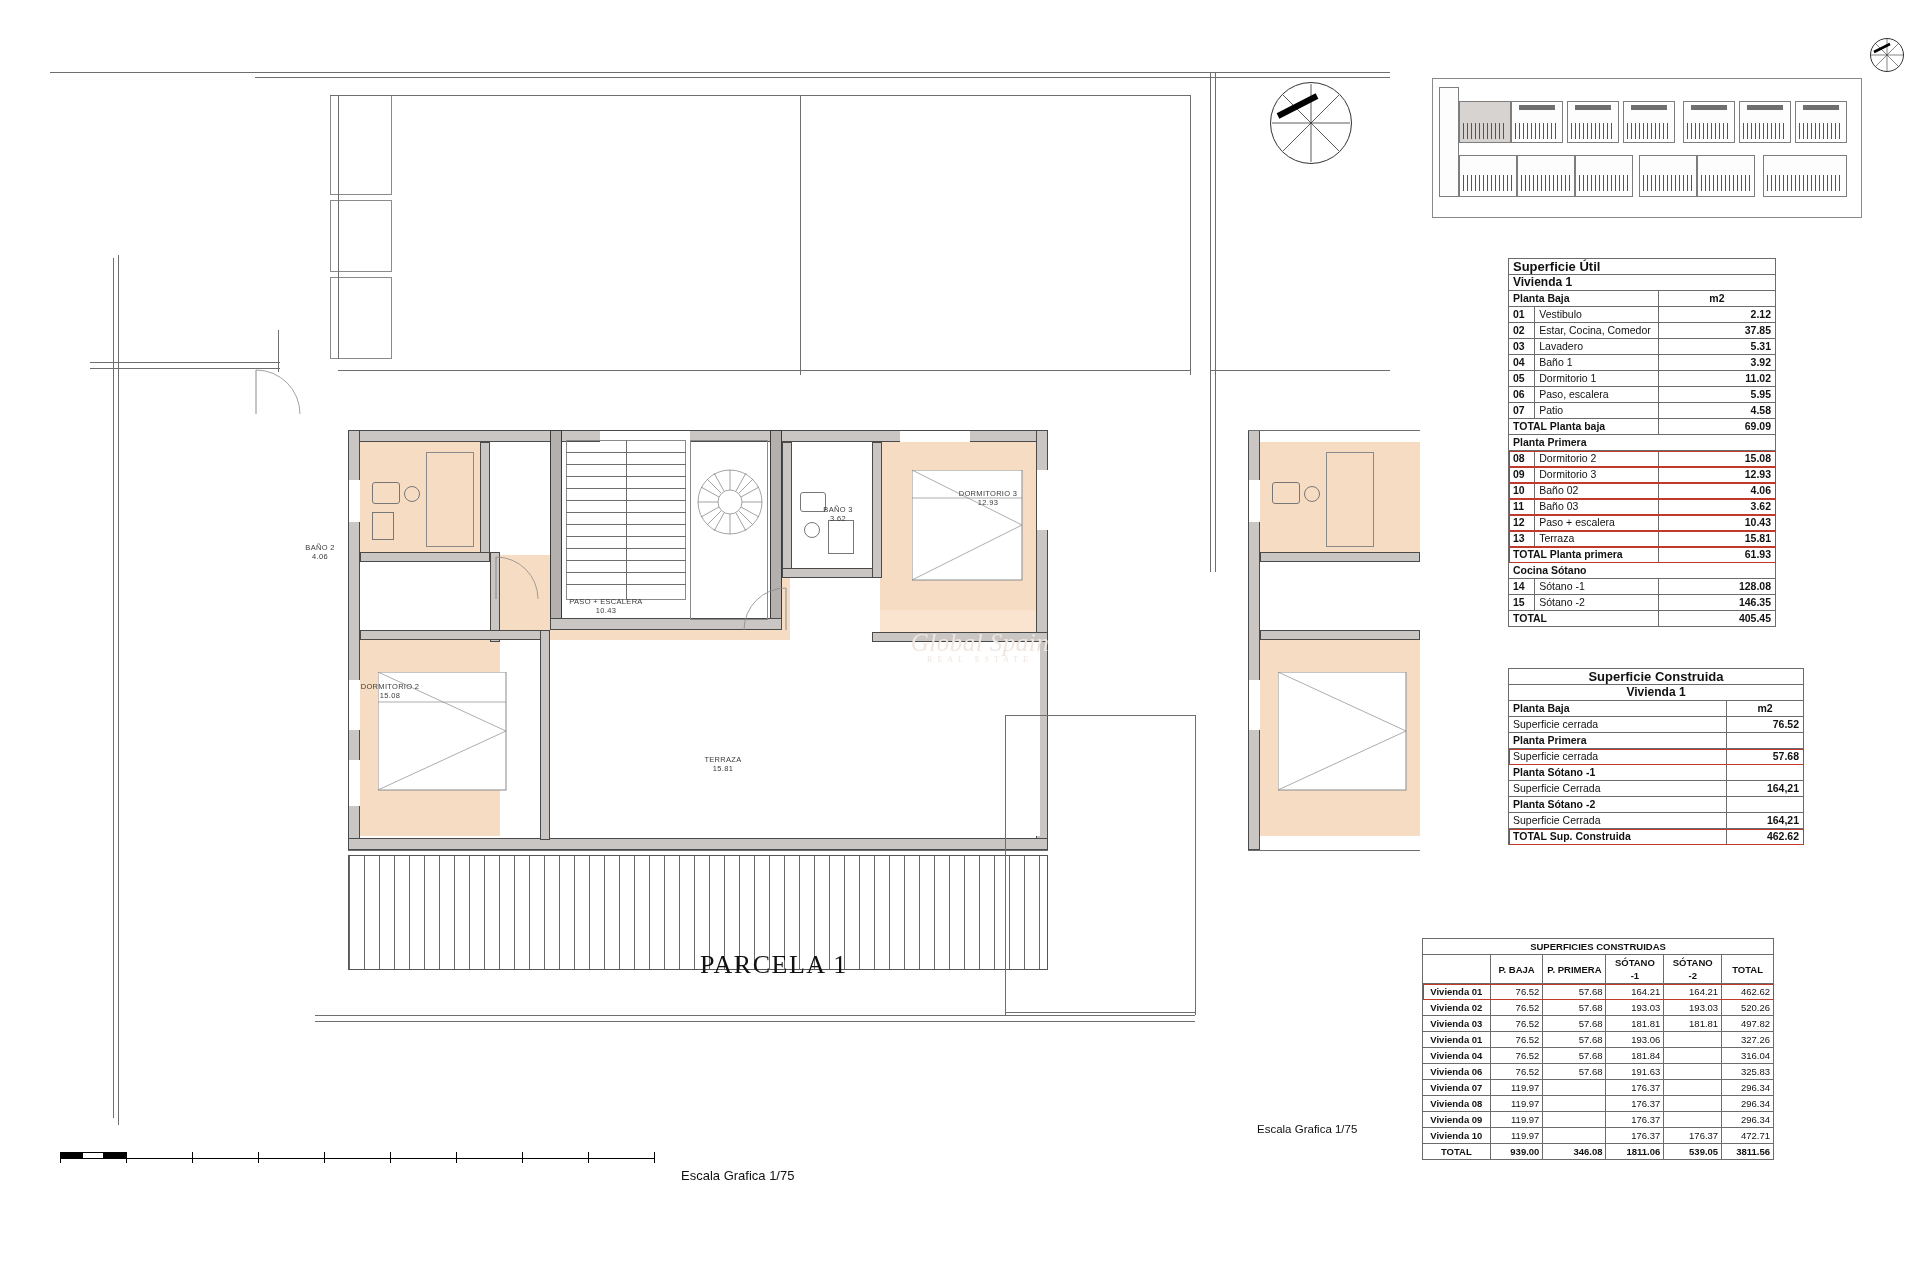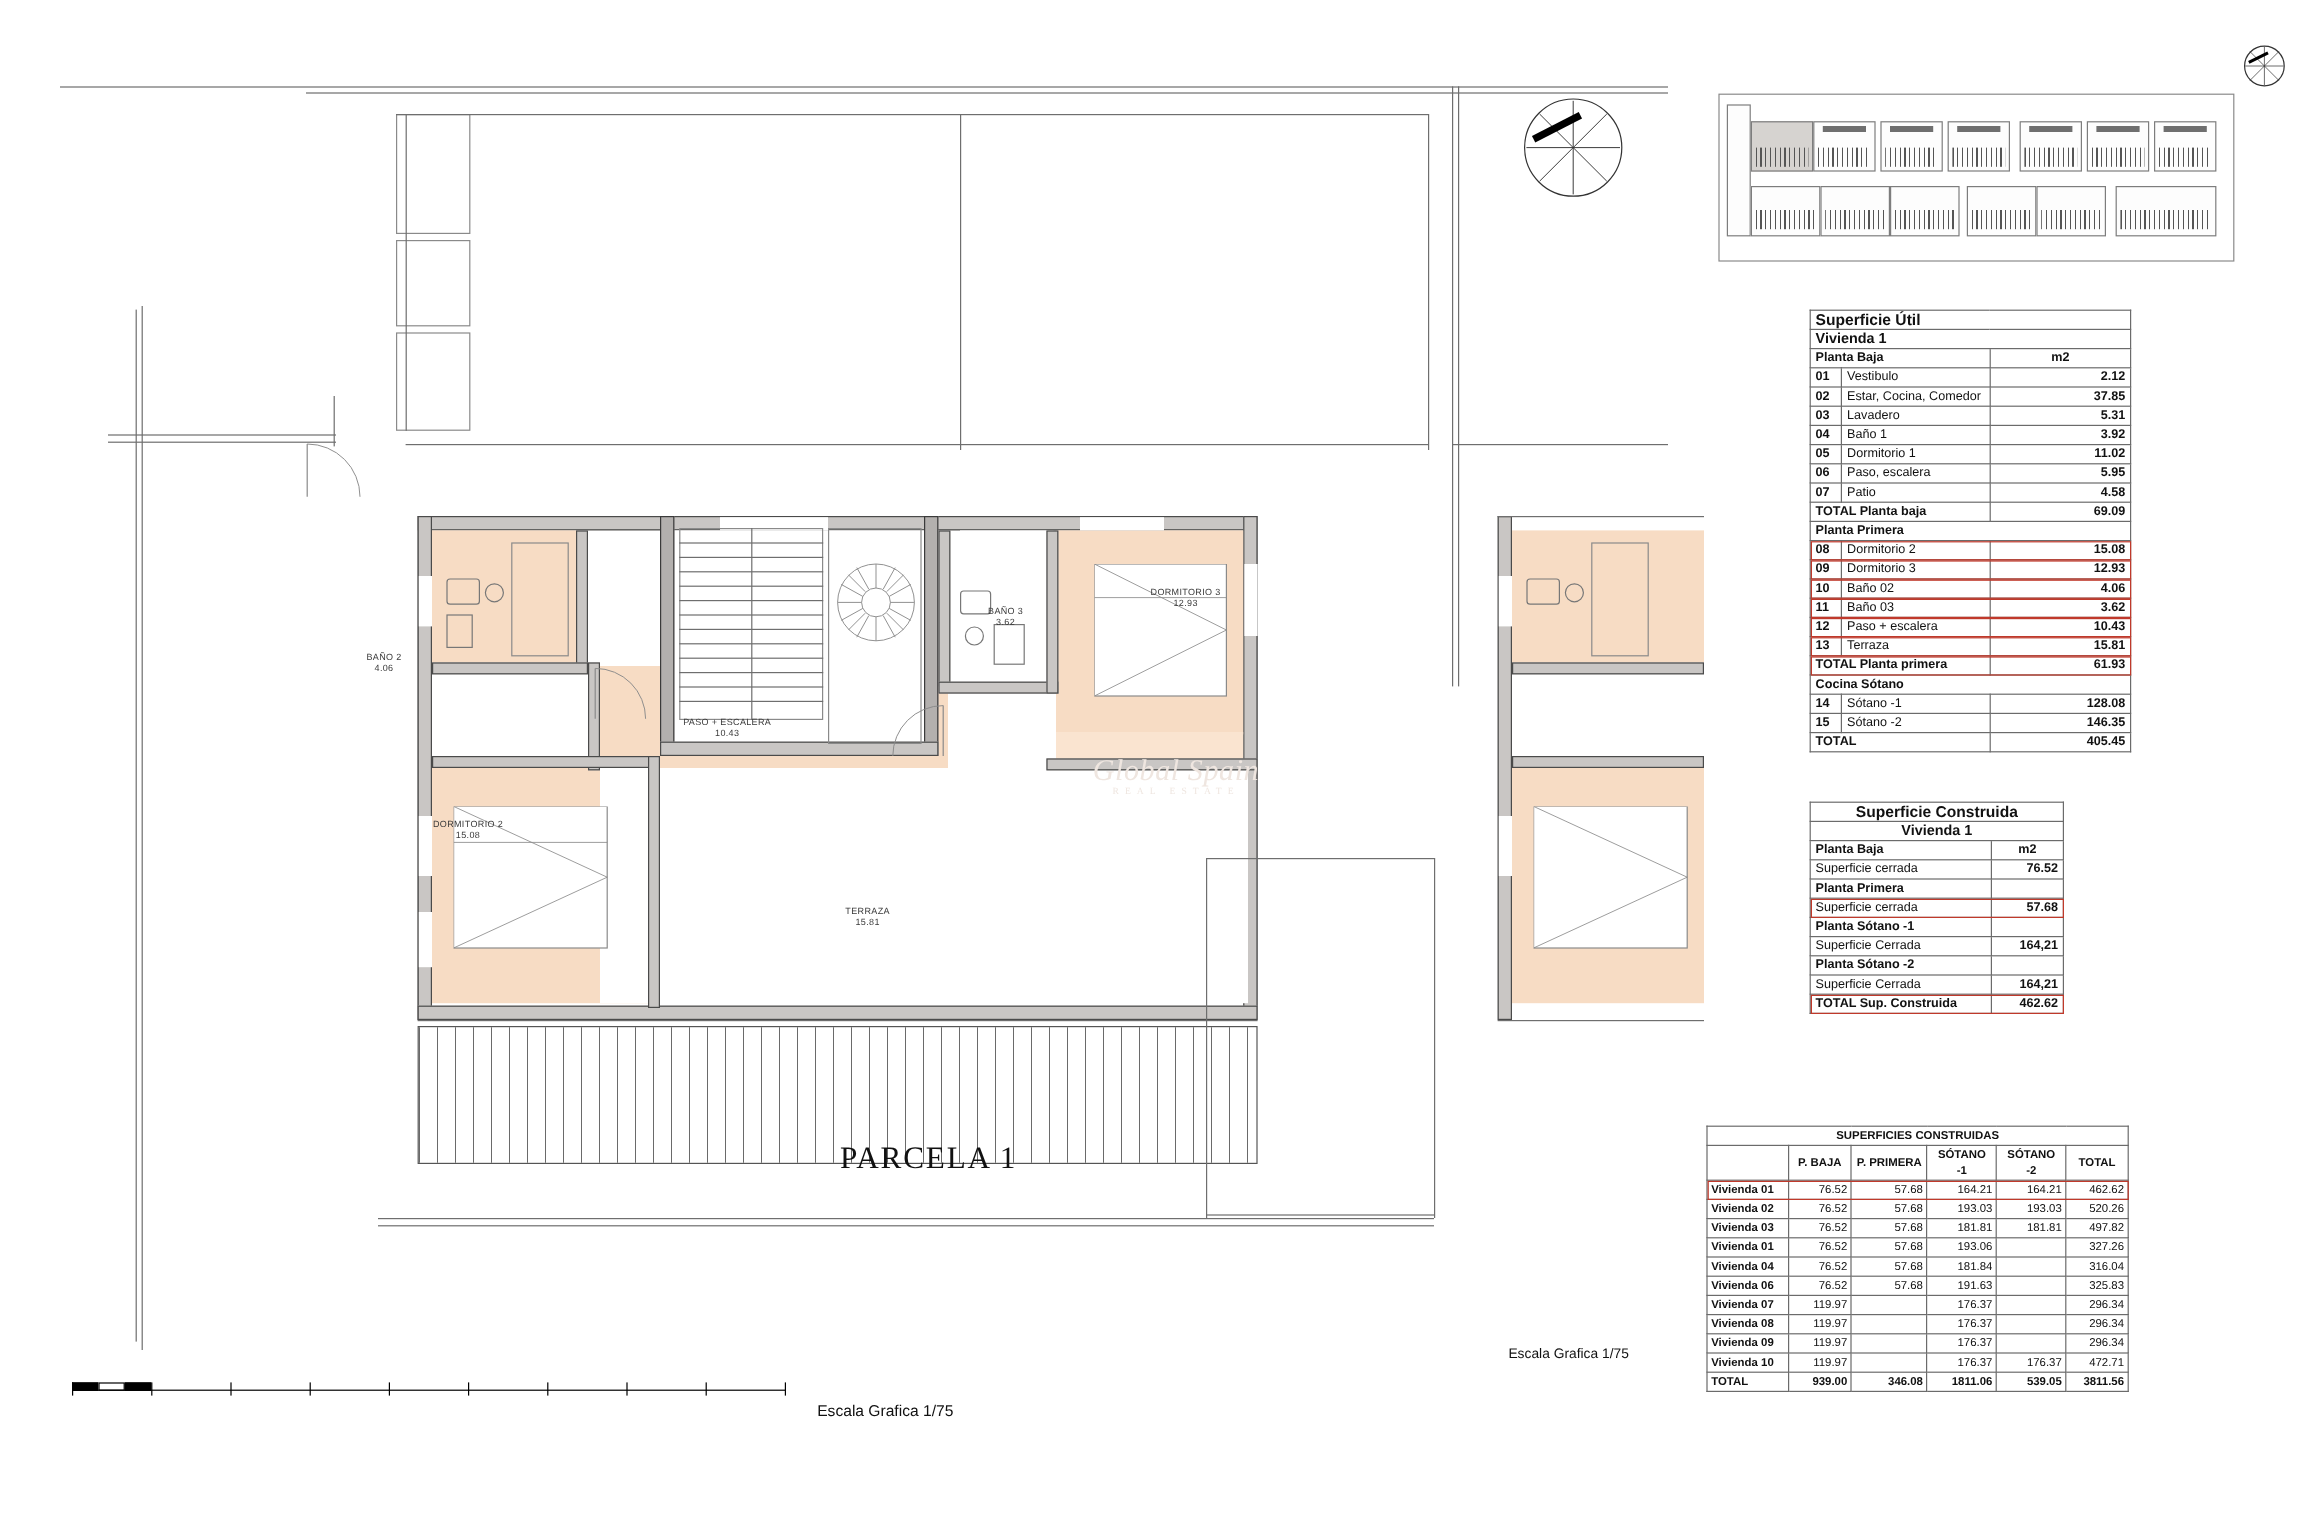--- a/index.html
+++ b/index.html
@@ -166,28 +166,28 @@
   .num { text-align: right; font-weight: 700; }
   .numn { text-align: right; }
   .ctr { text-align: center; }
   .rowhl { outline: 1.4px solid #c0392b; outline-offset: -1.4px; }
 
   #tbl-util { position: absolute; left: 88px; top: 258px; width: 268px; }
   #tbl-util td:nth-child(1) { width: 30px; text-align: left; }
   #tbl-util td:nth-child(2) { width: 168px; }
   #tbl-util td:nth-child(3) { width: 70px; }
 
-  #tbl-constr { position: absolute; left: 88px; top: 668px; width: 212px; }
+  #tbl-constr { position: absolute; left: 88px; top: 668px; width: 296px; }
   #tbl-constr td:nth-child(1) { width: 198px; }
   #tbl-constr td:nth-child(2) { width: 70px; }
 
   #tbl-big { position: absolute; left: 2px; top: 938px; width: 352px; }
   #tbl-big td, #tbl-big th { font-size: 9.5px; padding: 1px 3px; }
   #tbl-big .hdr { text-align: center; font-weight: 700; }
-  #tbl-big .rl { text-align: left; font-weight: 700; }
+  #tbl-big .rl { text-align: center; font-weight: 700; }
 </style>
 </head>
 <body>
 
 <div id="page">
 
   <div id="plan-area">
 
     <div class="ln hl thin" style="left:50px; top:72px; width:1340px;"></div>
     <div class="ln hl thin" style="left:255px; top:77px; width:1135px;"></div>

